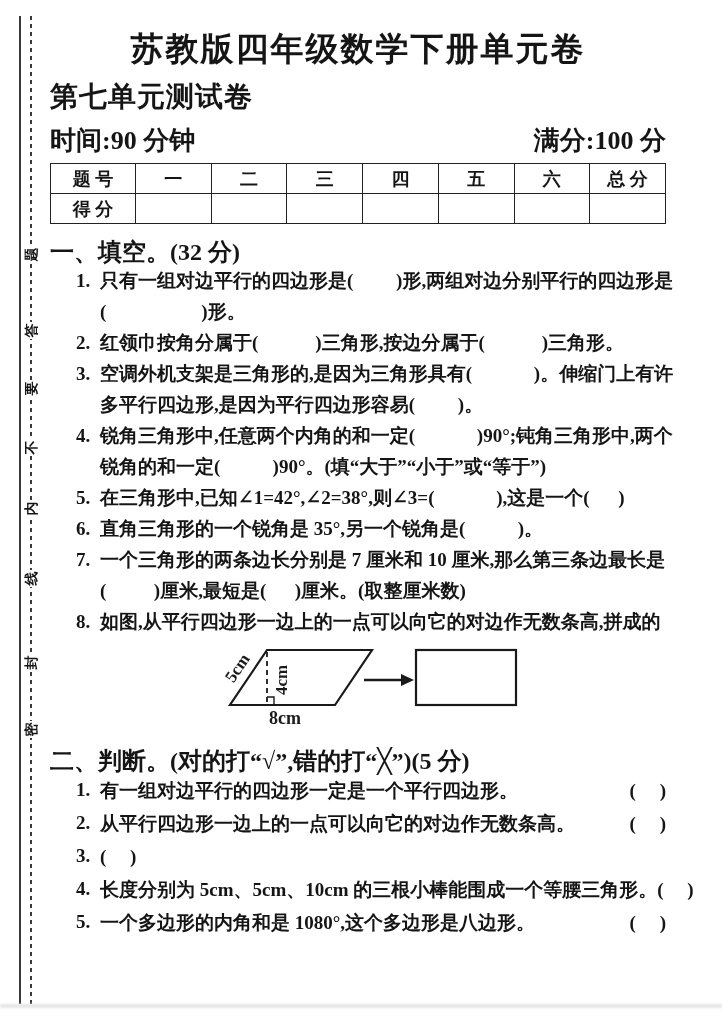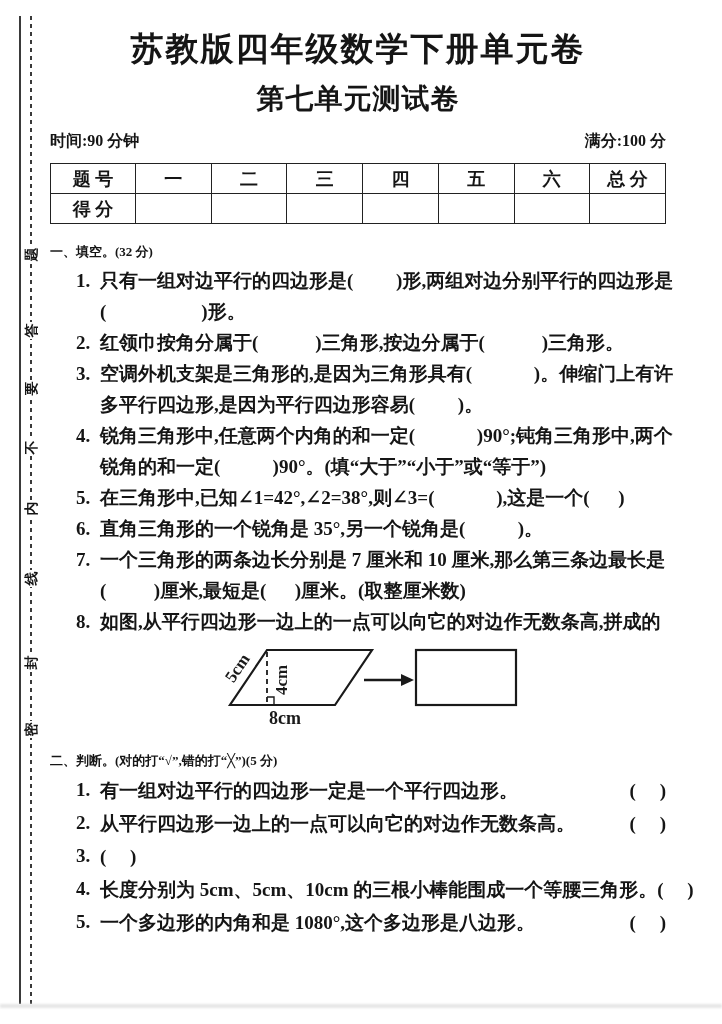--- a/index.html
+++ b/index.html
@@ -9,28 +9,28 @@
   .bind-solid{position:absolute;left:19px;top:16px;width:2px;height:988px;background:#3a3a3a;}
   .bind-dash{position:absolute;left:30px;top:16px;width:2px;height:988px;
              background:repeating-linear-gradient(to bottom,#3a3a3a 0 4px,transparent 4px 8px);}
   .bchar{position:absolute;left:23px;width:17px;height:17px;z-index:2;background:#fff;
          font-size:14px;font-weight:bold;display:flex;align-items:center;justify-content:center;
          transform:rotate(-90deg);line-height:17px;}
   
   .content{position:absolute;left:50px;top:7px;width:616px;}
   h1.title{margin:22px 0 0;text-align:center;font-family:"DejaVu Sans","Liberation Sans",sans-serif;
            font-size:33px;font-weight:900;letter-spacing:2px;line-height:40px;}
-  h2.subtitle{margin:12px 0 0;text-align:center;font-family:Liberation Serif, serif;
+  h2.subtitle{margin:12px 0 0;text-align:left;font-family:Liberation Mono, monospace;
            font-size:28px;font-weight:900;letter-spacing:1px;line-height:36px;}
   .meta{margin-top:13px;display:flex;justify-content:space-between;
-        font-size:16px;font-weight:bold;line-height:22px;}
+        font-size:26px;font-weight:bold;line-height:22px;}
   table.score{margin-top:11px;border-collapse:collapse;width:616px;table-layout:fixed;}
   table.score td{border:1.7px solid #222;text-align:center;vertical-align:middle;
                  font-size:18px;font-weight:bold;height:27px;padding:1px;white-space:pre;}
-  .sec-h{margin-top:15px;font-size:13px;font-weight:bold;line-height:26px;white-space:pre;}
+  .sec-h{margin-top:15px;font-size:24px;font-weight:bold;line-height:26px;white-space:pre;}
   .question{position:relative;padding-left:50px;font-size:19px;font-weight:bold;}
   .qno{position:absolute;left:26px;top:0;line-height:31px;font-size:19px;font-weight:bold;}
   .qline{line-height:31px;white-space:pre;}
   .judge{position:relative;padding-left:50px;display:flex;justify-content:space-between;
          font-size:19px;font-weight:bold;line-height:33px;}
   .jtext{white-space:pre;}
   .jans{white-space:pre;}
   .diagram-wrap{margin:4px 0 0 150px;height:92px;}
   .diagram-wrap svg text{font-family:"Liberation Serif","DejaVu Serif",serif;font-weight:bold;}
   .bottom-smudge{position:absolute;left:0;top:1004px;width:722px;height:4px;background:#e6e6e6;filter:blur(1px);}

